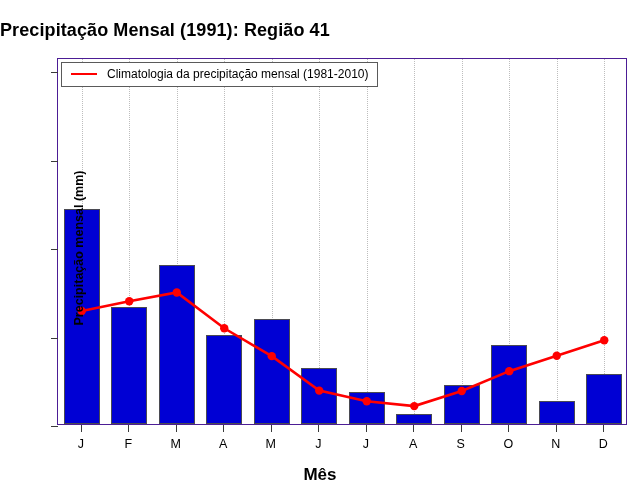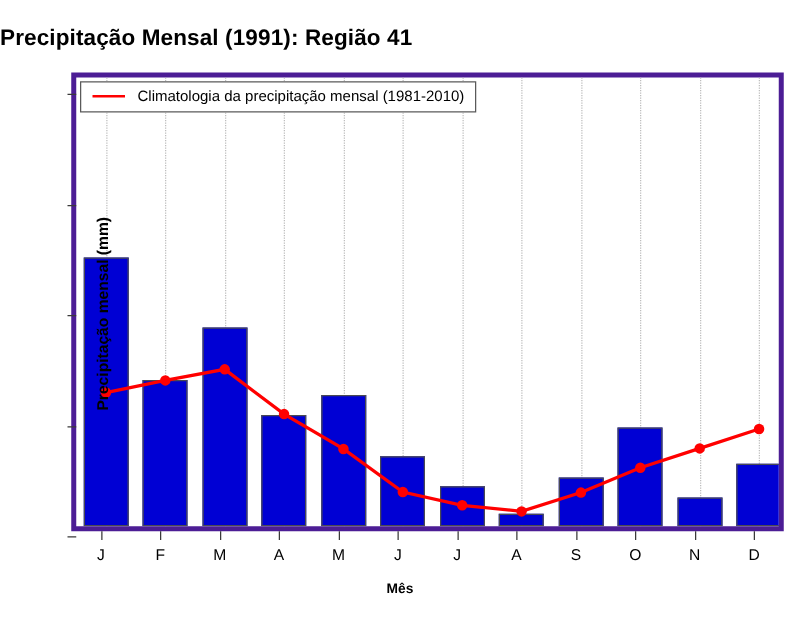--- a/index.html
+++ b/index.html
@@ -31,21 +31,21 @@
     font-weight: bold;
     letter-spacing: 0.1px;
   }
   
   .plot-frame {
     position: absolute;
     left: 57px;
     top: 58px;
     width: 570px;
     height: 367px;
-    border: 4px solid #4c1d95;
+    border: 1px solid #4c1d95;
     box-sizing: border-box;
     background: #ffffff;
   }
   .plot-inner {
     position: absolute;
     left: 0; top: 0;
     width: 100%;
     height: 100%;
     overflow: hidden;
   }
@@ -102,21 +102,21 @@
     margin-left: -20px;
     text-align: center;
     font-size: 12.5px;
   }
   .x-axis-label {
     position: absolute;
     left: 0;
     top: 465px;
     width: 640px;
     text-align: center;
-    font-size: 11px;
+    font-size: 17px;
     font-weight: bold;
   }
   .legend-box {
     position: absolute;
     left: 3px;
     top: 3px;
     border: 1px solid #5a5a5a;
     background: #ffffff;
     padding: 5px 9px 6px 9px;
     display: flex;

